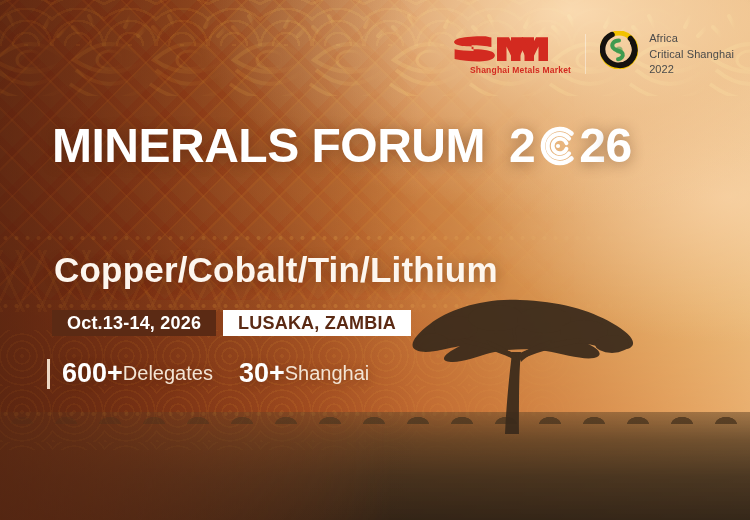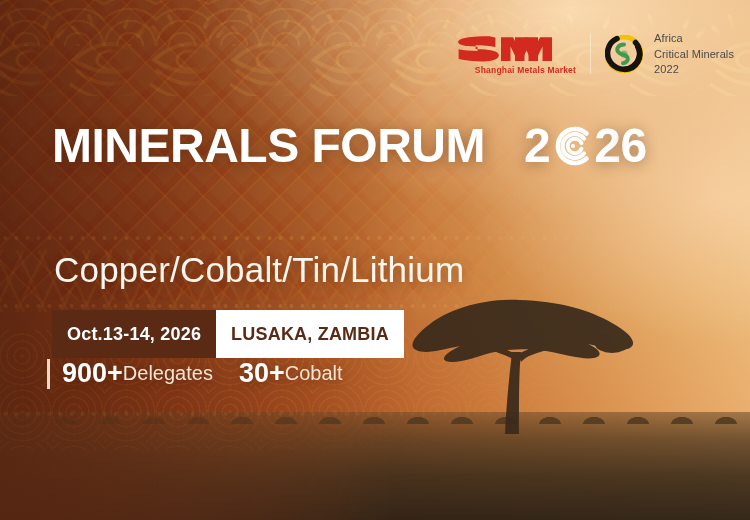--- a/index.html
+++ b/index.html
@@ -135,60 +135,60 @@
 
   .smm-logo { display:flex; flex-direction:column; align-items:center; gap:2px; }
   .smm-mark { display:block; }
   .smm-tag {
     font-size:8.5px; font-weight:700; color:#d32a20;
     letter-spacing:.2px; white-space:nowrap; line-height:1;padding-left:40px;
   }
 
   .hdr-div { width:1px; height:40px; background:rgba(255,255,255,.42); }
 
-  .acm-block { display:flex; align-items:center; gap:11px; }
+  .acm-block { display:flex; gap:11px; }
   .acm-emblem { flex:0 0 auto; }
   .acm-text {
     font-size:11px; line-height:1.42; color:#4a4a4a;
     font-weight:400; letter-spacing:.1px; white-space:nowrap;
   }
 
   
   .headline {
     position:absolute; left:52px; top:118px;
     color:#fff;
     font-weight:800;
     font-size:48px;
     line-height:1.16;
     letter-spacing:-0.5px;
     text-shadow:0 2px 14px rgba(70,32,12,.42);
   }
-  .headline .l2 { display:flex; align-items:center; gap:17px; white-space:nowrap; }
+  .headline .l2 { display:flex; align-items:center; gap:2px; white-space:nowrap; }
   .year { display:inline-flex; align-items:center; margin-left:22px; }
   .year .d { display:inline-block; }
   .spiral-zero { display:inline-block; margin:0 1px; vertical-align:middle; }
 
   
   .subtitle {
     position:absolute; left:54px; top:250px;
     color:#fdf6ee;
     font-size:35px;
-    font-weight:400;
+    font-weight:700;
     letter-spacing:.2px;
     text-shadow:0 2px 12px rgba(70,32,12,.40);
   }
 
   
   .badges { position:absolute; left:52px; top:310px; display:flex; align-items:stretch; }
   .badge {
-    height:48px; display:flex; align-items:center;
+    height:26px; display:flex; align-items:center;
     font-size:18px; font-weight:700; letter-spacing:.2px;
   }
   .badge-date { background:#5b2a14; color:#ffffff; padding:0 15px; }
-  .badge-city { background:#ffffff; color:#5b2a14; padding:0 15px; }
+  .badge-city { background:#ffffff; color:#5b2a14; padding:0 15px; margin-left:7px; }
 
   
   .stats { position:absolute; left:47px; top:358px; display:flex; align-items:center; }
   .stats-bar { width:3px; height:30px; background:rgba(255,240,222,.88); margin-right:12px; }
   .stat-num {
     color:#ffffff; font-size:27px; font-weight:700;
     text-shadow:0 2px 10px rgba(70,32,12,.42);
   }
   .stat-lbl {
     color:#f3e4d4; font-size:20px; font-weight:400;
@@ -325,21 +325,21 @@
           <path d="M30.5 7.5 A16 16 0 1 1 12 3.6" fill="none" stroke="#15120f" stroke-width="5.5" stroke-linecap="round"></path>
           <path d="M32.8 12 A15 15 0 0 1 20 34.4" fill="none" stroke="#15120f" stroke-width="5.5" stroke-linecap="round"></path>
 
           <path d="M19 9.5 C 13.5 9.5, 11 13.5, 13 16.8
                    C 15 20, 21.5 19.6, 22.6 22.6
                    C 23.6 25.4, 21 28, 18 28.2" fill="none" stroke="#3f9b4f" stroke-width="4" stroke-linecap="round"></path>
           <circle cx="19" cy="19" r="3.6" fill="#3f9b4f" opacity=".55"></circle>
         </svg>
         <div class="acm-text">
           <div>Africa</div>
-          <div>Critical Minerals</div>
+          <div>Critical Shanghai</div>
           <div>2022</div>
         </div>
       </div>
     </div>
 
     <div class="headline">
       <div class="l2">
         <span>MINERALS FORUM</span>
         <span class="year">
           <span class="d">2</span>
@@ -359,21 +359,21 @@
 
     <div class="subtitle">Copper/Cobalt/Tin/Lithium</div>
 
     <div class="badges">
       <div class="badge badge-date">Oct.13-14, 2026</div>
       <div class="badge badge-city">LUSAKA, ZAMBIA</div>
     </div>
 
     <div class="stats">
       <div class="stats-bar"></div>
-      <span class="stat-num">900+</span>
+      <span class="stat-num">600+</span>
       <span class="stat-lbl">Delegates</span>
       <span class="stat-gap"></span>
       <span class="stat-num">30+</span>
-      <span class="stat-lbl">Cobalt</span>
+      <span class="stat-lbl">Shanghai</span>
     </div>
 
   </div>
 </div>
 
 </body></html>

